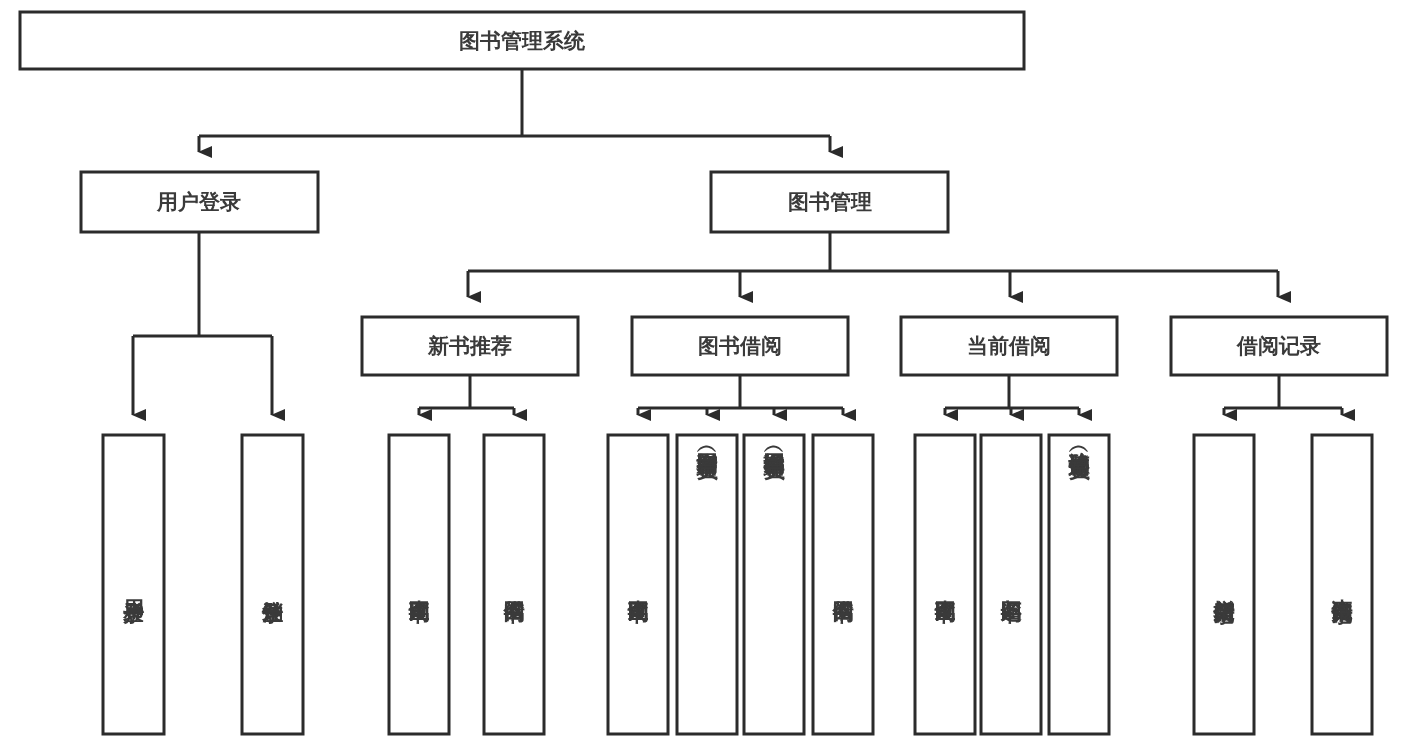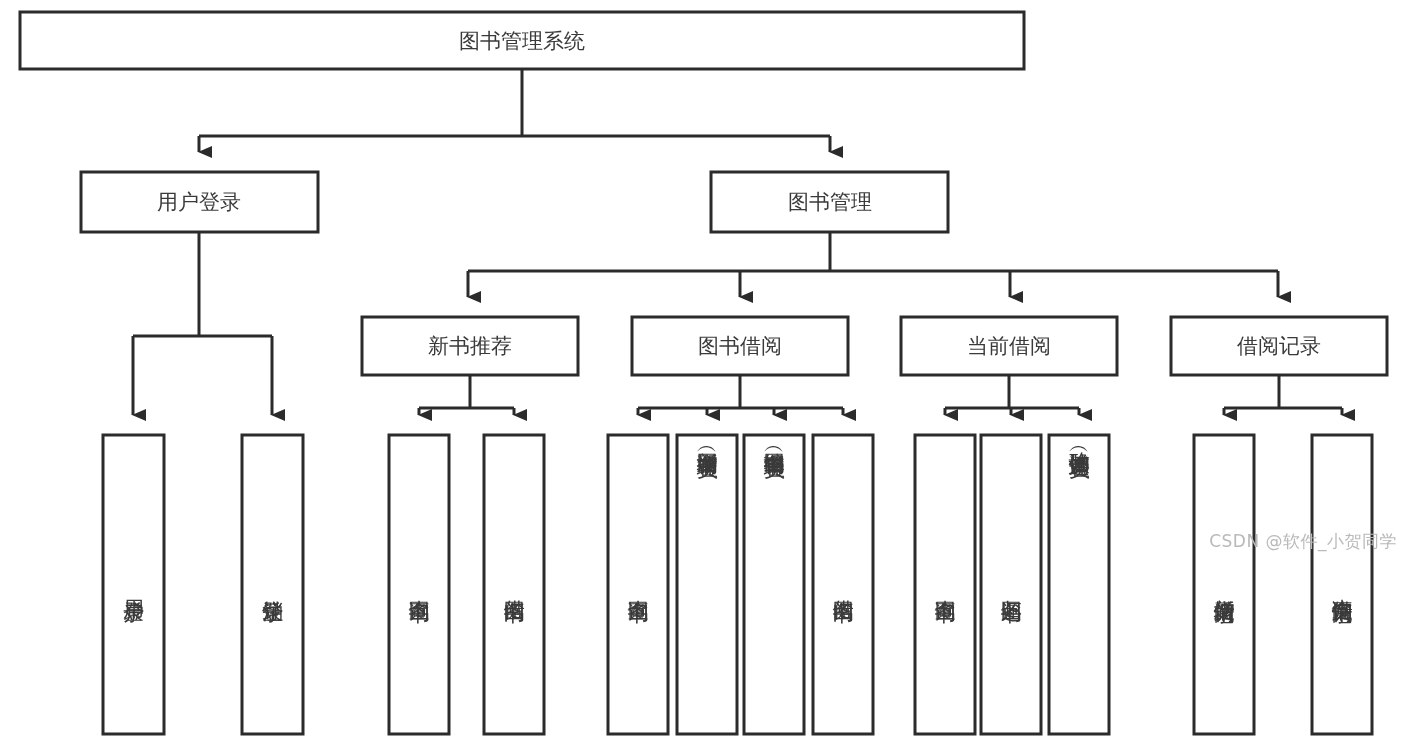--- a/index.html
+++ b/index.html
@@ -1,18 +1,18 @@
 <!DOCTYPE html>
 <html><head>
 <meta charset="utf-8">
 <style>
   html,body{margin:0;padding:0;background:#ffffff;}
   body{width:1405px;height:747px;overflow:hidden;
        font-family:"DejaVu Sans","Liberation Sans",sans-serif;}
-  #stage{position:relative;width:1405px;height:557px;background:#fff;}
+  #stage{position:relative;width:1405px;height:557px;background:#fff;font-weight:bold;}
   svg#diagram{position:absolute;left:0;top:0;width:1405px;height:747px;}
   .node-rect{fill:#ffffff;stroke:#2b2b2b;stroke-width:3;}
   .connector{stroke:#2b2b2b;stroke-width:3;fill:none;}
   .arrow-head{fill:#2b2b2b;}
   .node-label{fill:#3a3a3a;font-family:"DejaVu Sans","Liberation Sans",sans-serif;
               text-anchor:middle;dominant-baseline:middle;}
   .label-h{font-size:21px;}
   .vert-box{position:absolute;display:flex;align-items:center;justify-content:center;
             box-sizing:border-box;pointer-events:none;}
   .vert-text{writing-mode:vertical-rl;text-orientation:upright;
@@ -179,14 +179,13 @@
     <span class="vert-text">确认归还（管理员）</span>
   </div>
 
   <div class="vert-box" style="left:1194px;top:435px;width:60px;height:299px;">
     <span class="vert-text">新增借阅记录</span>
   </div>
   <div class="vert-box" style="left:1312px;top:435px;width:60px;height:299px;">
     <span class="vert-text">查询借阅记录</span>
   </div>
 
-  <div class="watermark">CSDN @软件_小贺同学</div>
 </div>
 
 </body></html>

